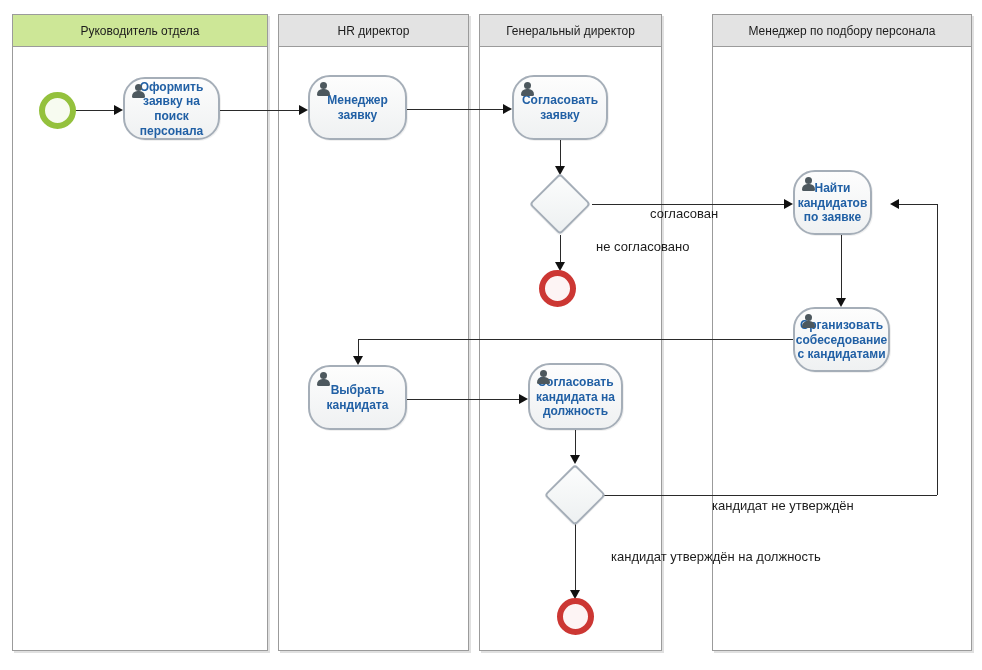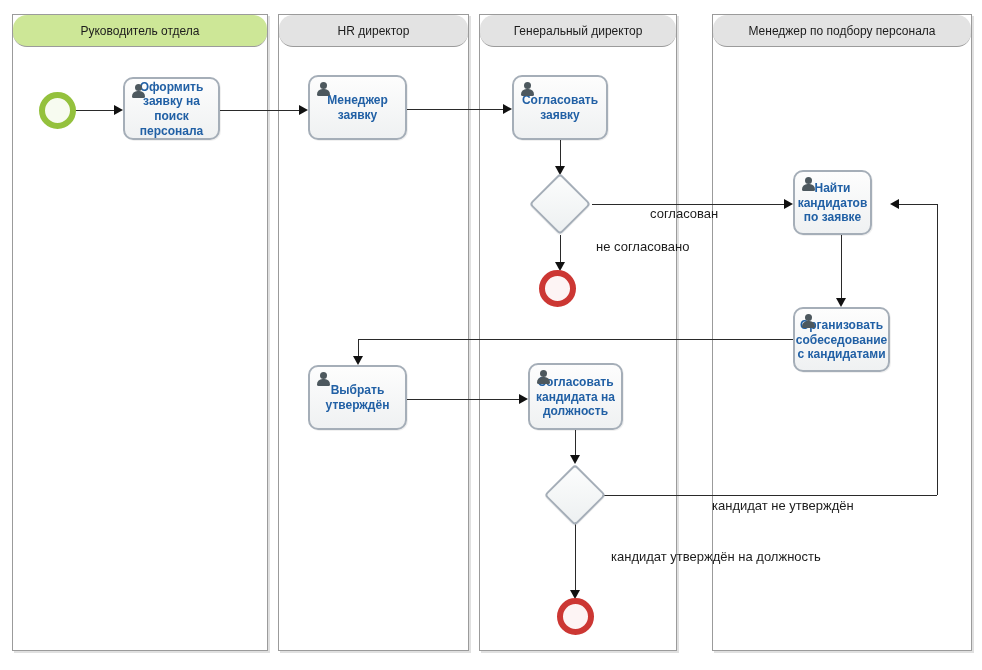--- a/index.html
+++ b/index.html
@@ -10,31 +10,31 @@
   
   .lane{
     position:absolute;top:14px;height:637px;background:#ffffff;
     border:1px solid #9b9b9b;box-shadow:2px 2px 0 rgba(0,0,0,0.12);
     box-sizing:border-box;
   }
   .lane-header{
     position:absolute;left:0;top:0;width:100%;height:32px;
     background:#e3e3e3;border-bottom:1px solid #9b9b9b;
     display:flex;align-items:center;justify-content:center;
-    font-size:12px;color:#1c1c1c;box-sizing:border-box;border-radius:14px;
+    font-size:12px;color:#1c1c1c;box-sizing:border-box;
   }
   .lane-header.green{background:#cde797;}
   
   .event{position:absolute;border-radius:50%;box-sizing:border-box;}
   .event.start{left:39px;top:92px;width:37px;height:37px;border:6px solid #94c13d;background:#f7fbf0;}
   .event.end{width:37px;height:37px;border:6px solid #cc3733;background:#fdf4f4;}
   
   .task{
     position:absolute;box-sizing:border-box;
-    border:2px solid #a5aeb8;border-radius:10px;
+    border:2px solid #a5aeb8;border-radius:22px;
     background:linear-gradient(#fdfdfd,#eff1f2);
     color:#2160a5;font-weight:bold;font-size:12px;line-height:1.22;
     display:flex;align-items:center;justify-content:center;text-align:center;
     padding:4px 3px 3px 3px;box-shadow:1px 1px 0 rgba(0,0,0,0.06);
   }
   
   .user-icon{position:absolute;left:6px;top:5px;width:16px;height:14px;}
   .user-icon .head{position:absolute;left:4px;top:0;width:7px;height:7px;border-radius:50%;background:#4d585e;}
   .user-icon .body{position:absolute;left:1px;top:7px;width:13px;height:7px;border-radius:7px 7px 2px 2px;background:#4d585e;}
   
@@ -62,21 +62,21 @@
   <div class="lane" style="left:12px;width:256px;">
     <div class="lane-header green">
       <span>Руководитель отдела</span>
     </div>
   </div>
   <div class="lane" style="left:278px;width:191px;">
     <div class="lane-header">
       <span>HR директор</span>
     </div>
   </div>
-  <div class="lane" style="left:479px;width:198px;">
+  <div class="lane" style="left:479px;width:183px;">
     <div class="lane-header">
       <span>Генеральный директор</span>
     </div>
   </div>
   <div class="lane" style="left:712px;width:260px;">
     <div class="lane-header">
       <span>Менеджер по подбору персонала</span>
     </div>
   </div>
 
@@ -163,21 +163,21 @@
         <span class="head"></span>
         <span class="body"></span>
       </span>
     <span>Организовать собеседование с кандидатами</span>
   </div>
   <div class="task" style="left:308px;top:365px;width:99px;height:65px;">
     <span class="user-icon">
         <span class="head"></span>
         <span class="body"></span>
       </span>
-    <span>Выбрать утверждён</span>
+    <span>Выбрать кандидата</span>
   </div>
   <div class="task" style="left:528px;top:363px;width:95px;height:67px;">
     <span class="user-icon">
         <span class="head"></span>
         <span class="body"></span>
       </span>
     <span>Согласовать кандидата на должность</span>
   </div>
 
 </div>

